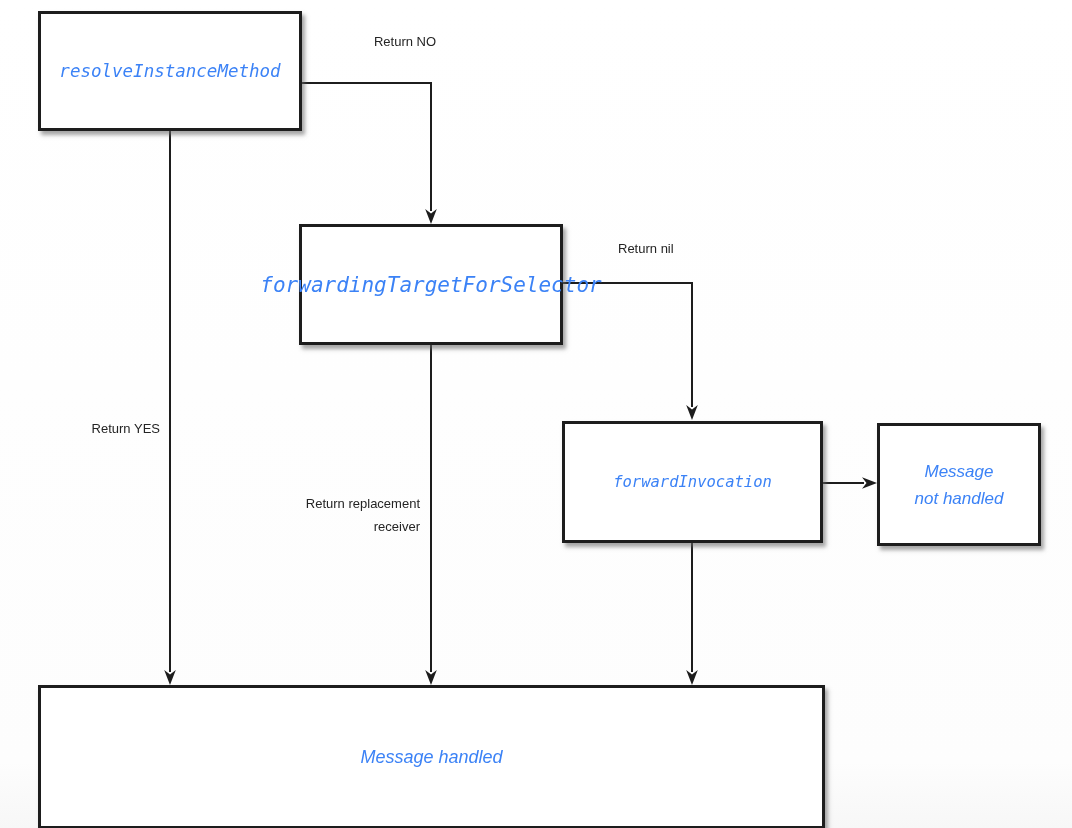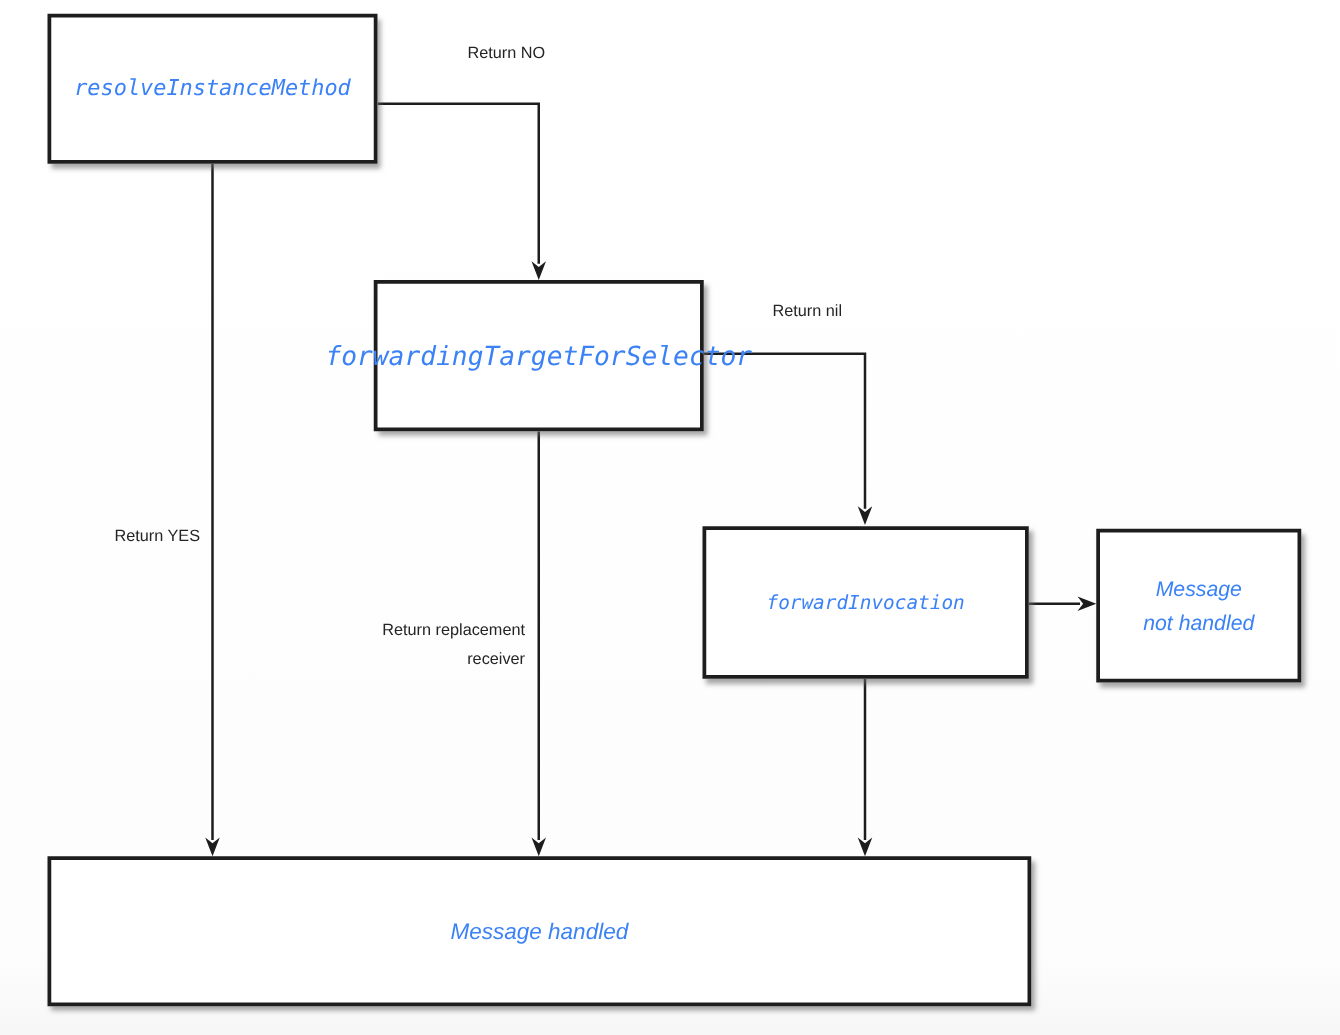--- a/index.html
+++ b/index.html
@@ -50,21 +50,21 @@
   .node-forward-invocation {
     left: 562px; top: 421px; width: 261px; height: 122px;
     font-size: 15.5px;
   }
   .node-message-not-handled {
     left: 877px; top: 423px; width: 164px; height: 123px;
     font-size: 17px;
     line-height: 27px;
   }
   .node-message-handled {
-    left: 38px; top: 685px; width: 787px; height: 120px;
+    left: 38px; top: 685px; width: 787px; height: 144px;
     font-size: 18px;
   }
   .edge-label {
     position: absolute;
     font-size: 13px;
     color: #242424;
     white-space: nowrap;
   }
   .lbl-return-no   { left: 340px; top: 34px;  width: 130px; text-align: center; }
   .lbl-return-nil  { left: 618px; top: 241px; width: 130px; text-align: left; }

